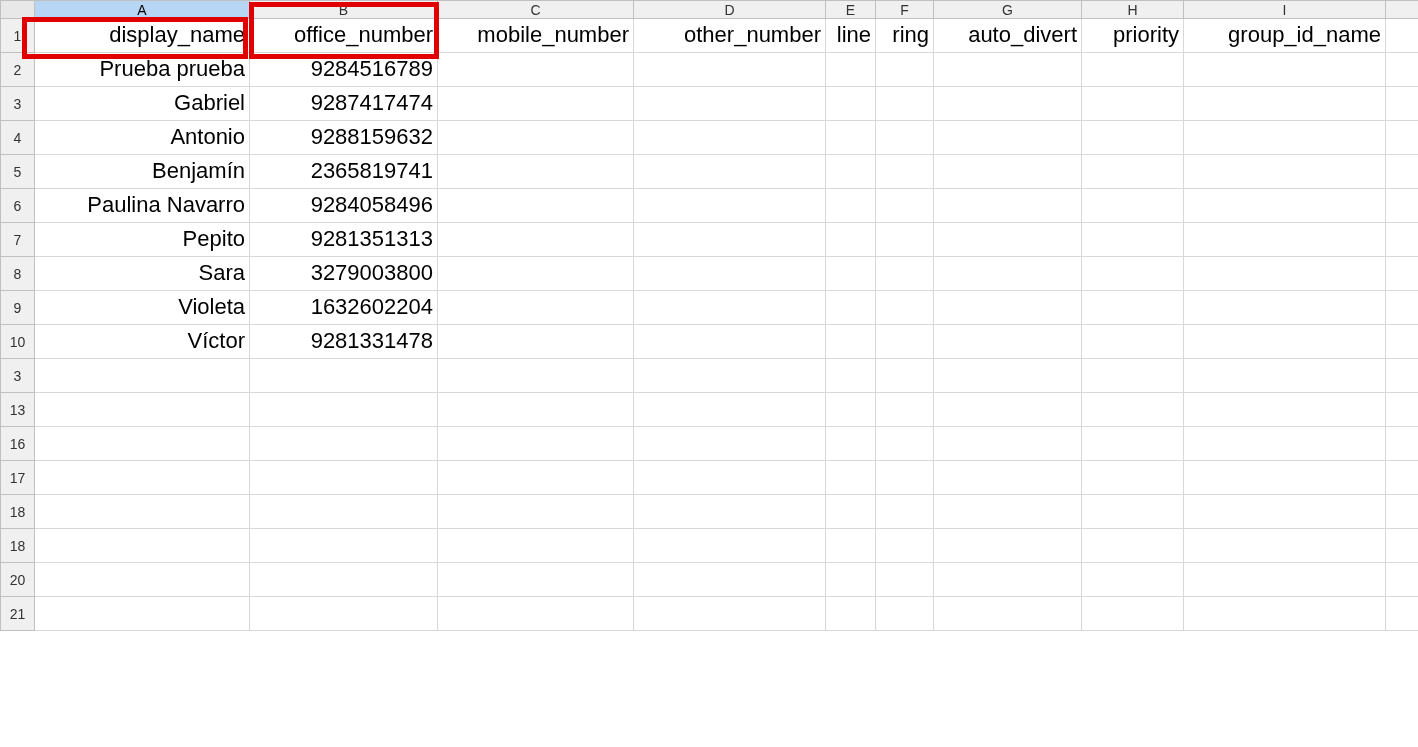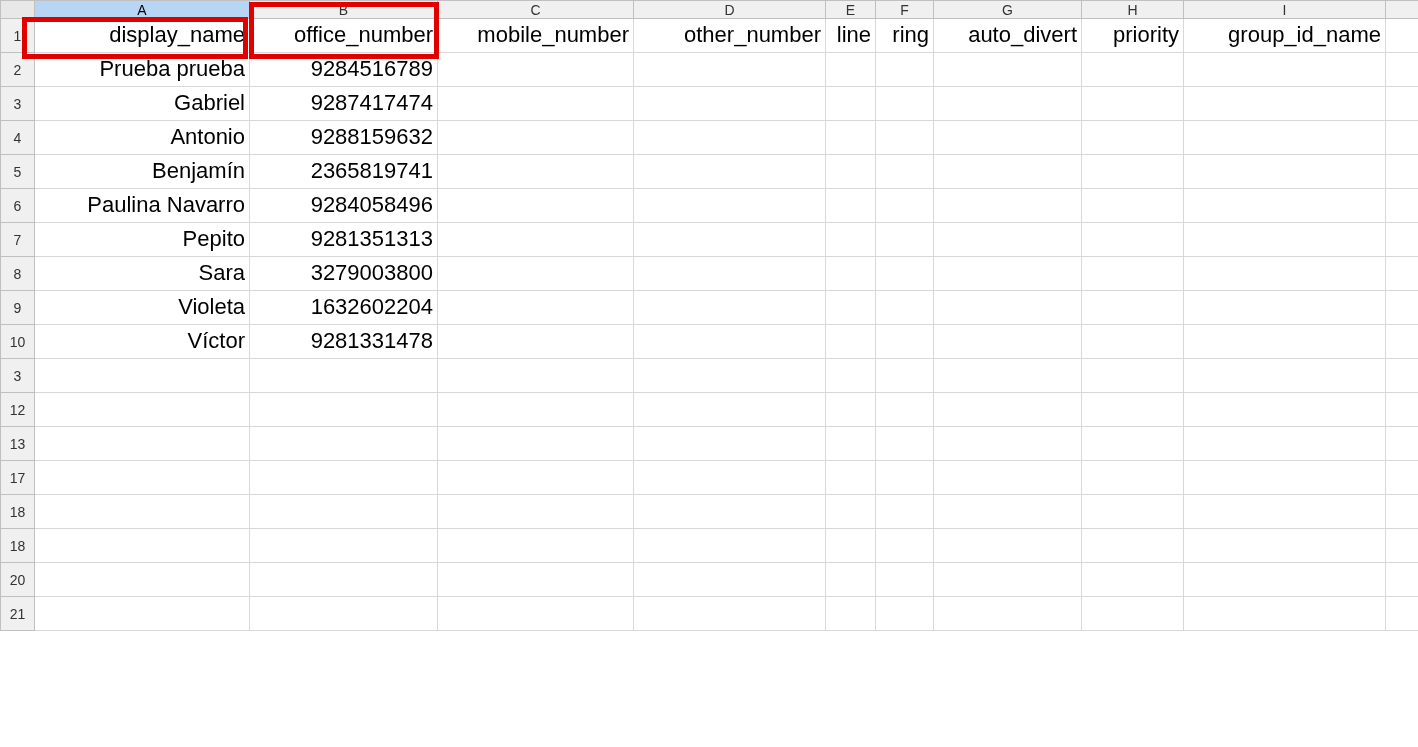--- a/index.html
+++ b/index.html
@@ -263,34 +263,34 @@
           <td class="cell"></td>
           <td class="cell"></td>
           <td class="cell"></td>
           <td class="cell"></td>
           <td class="cell"></td>
           <td class="cell"></td>
           <td class="cell"></td>
           <td class="cell"></td>
         </tr>
     <tr>
-          <td class="rowhdr">12</td>
-          <td class="cell"></td>
-          <td class="cell"></td>
-          <td class="cell"></td>
-          <td class="cell"></td>
-          <td class="cell"></td>
-          <td class="cell"></td>
-          <td class="cell"></td>
-          <td class="cell"></td>
-          <td class="cell"></td>
-          <td class="cell"></td>
-        </tr>
-    <tr>
           <td class="rowhdr">13</td>
+          <td class="cell"></td>
+          <td class="cell"></td>
+          <td class="cell"></td>
+          <td class="cell"></td>
+          <td class="cell"></td>
+          <td class="cell"></td>
+          <td class="cell"></td>
+          <td class="cell"></td>
+          <td class="cell"></td>
+          <td class="cell"></td>
+        </tr>
+    <tr>
+          <td class="rowhdr">16</td>
           <td class="cell"></td>
           <td class="cell"></td>
           <td class="cell"></td>
           <td class="cell"></td>
           <td class="cell"></td>
           <td class="cell"></td>
           <td class="cell"></td>
           <td class="cell"></td>
           <td class="cell"></td>
           <td class="cell"></td>

